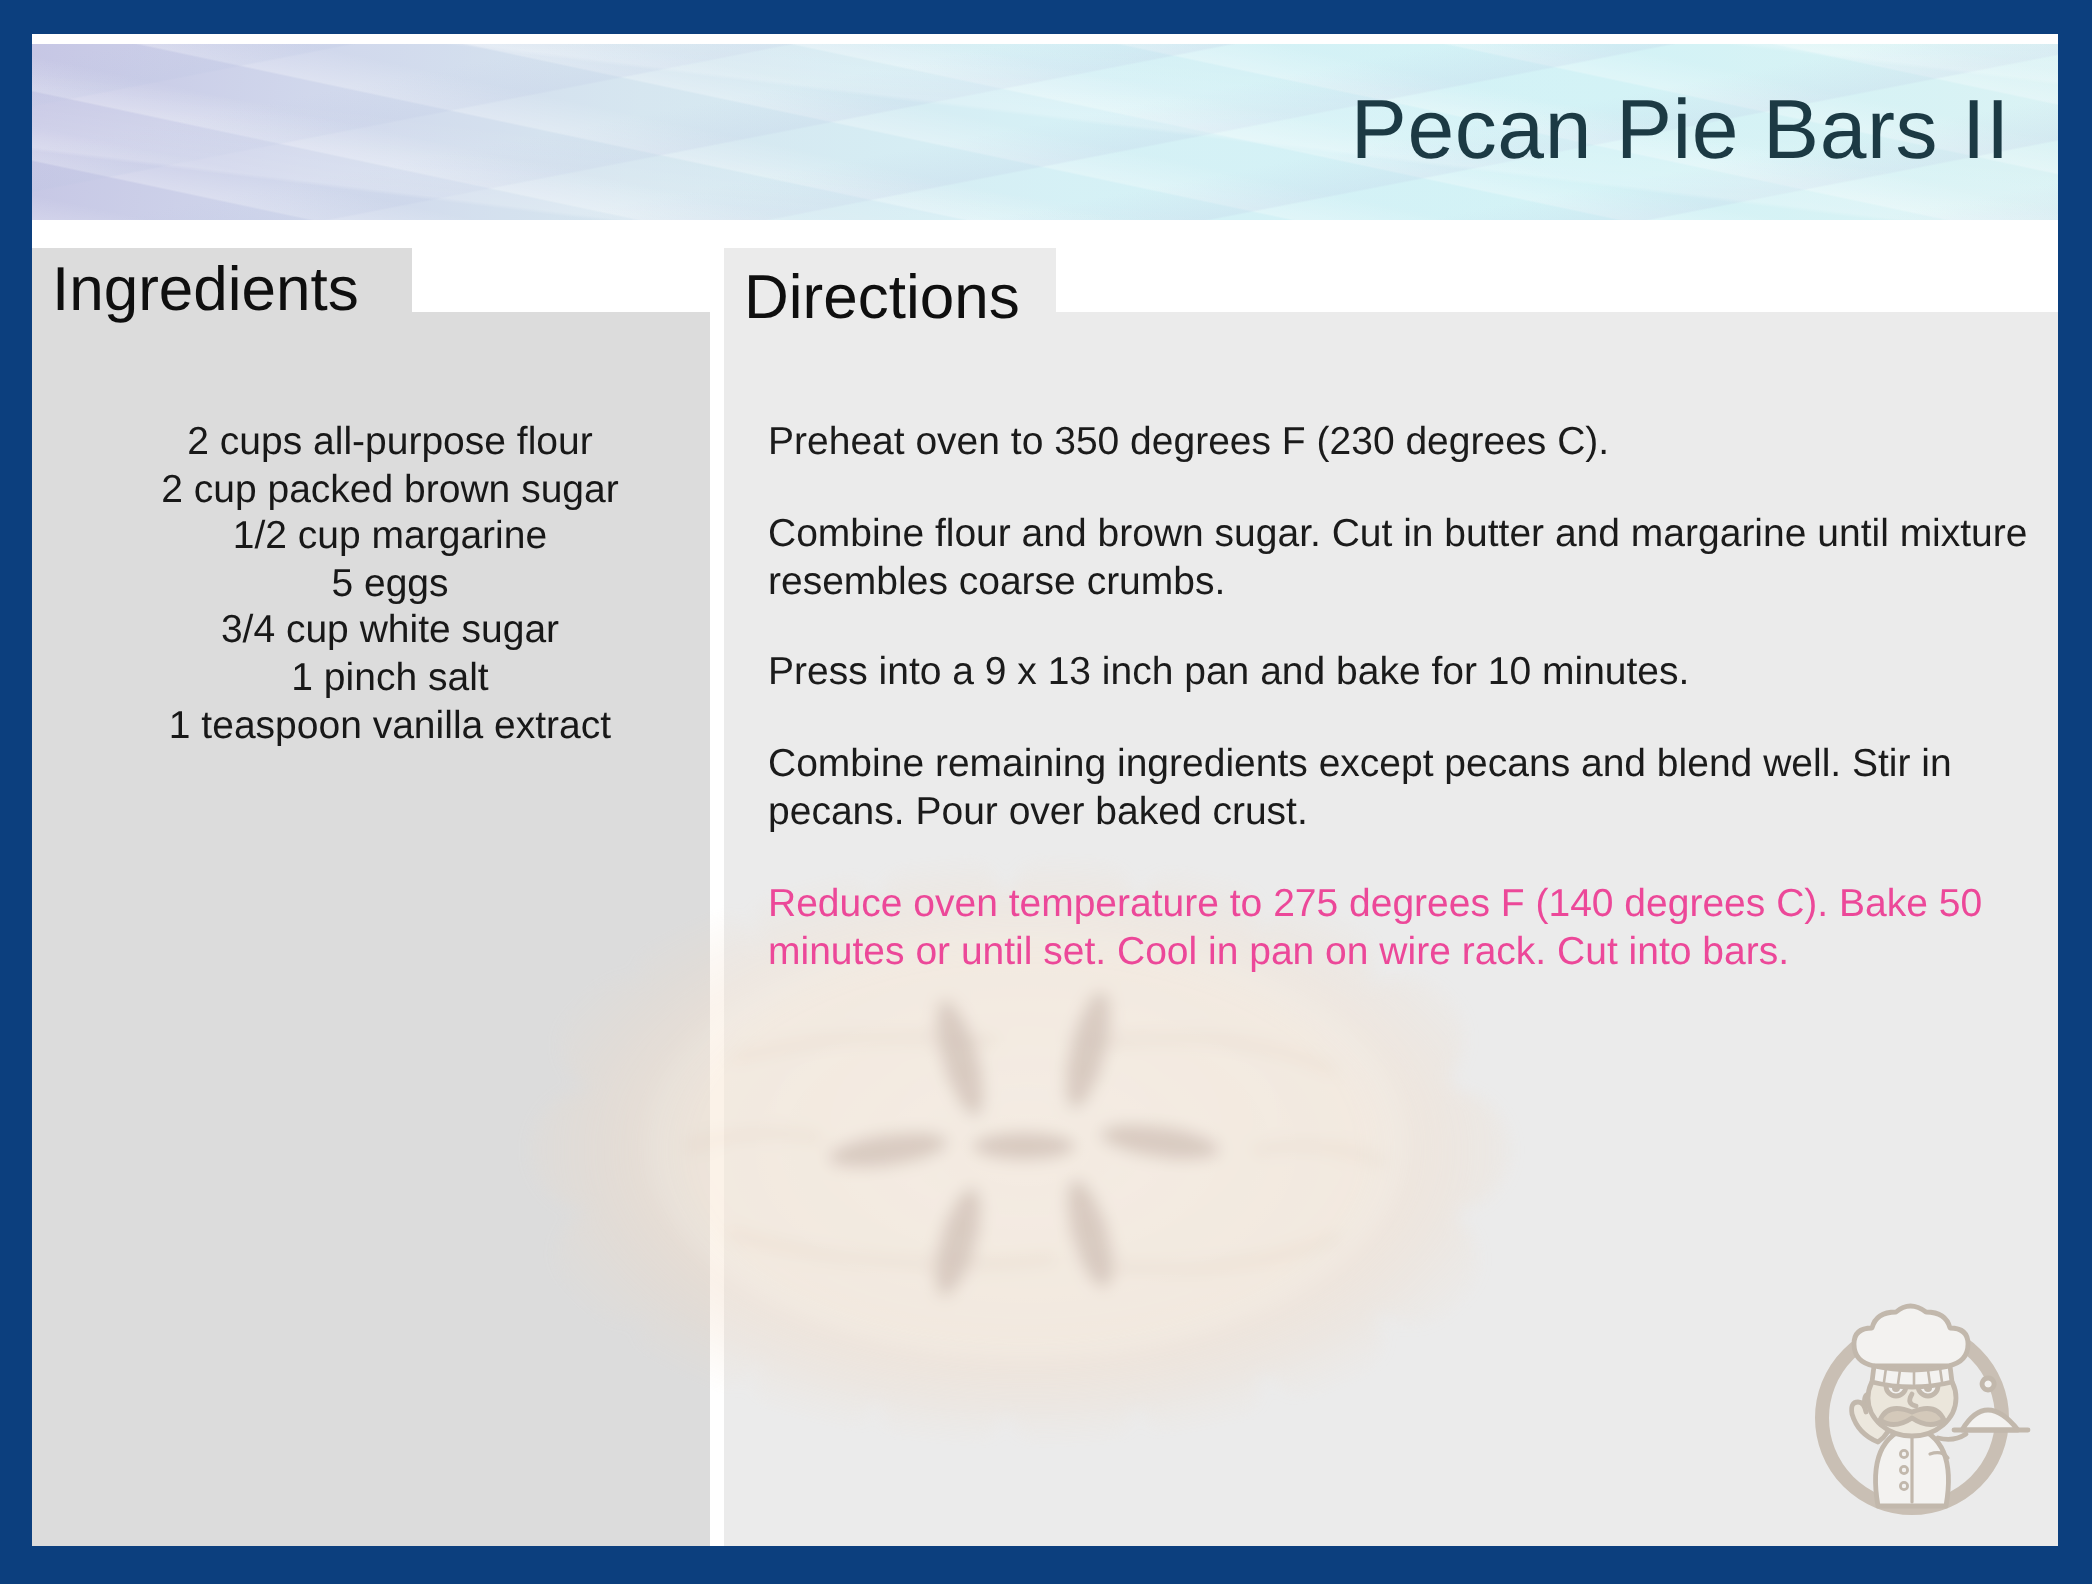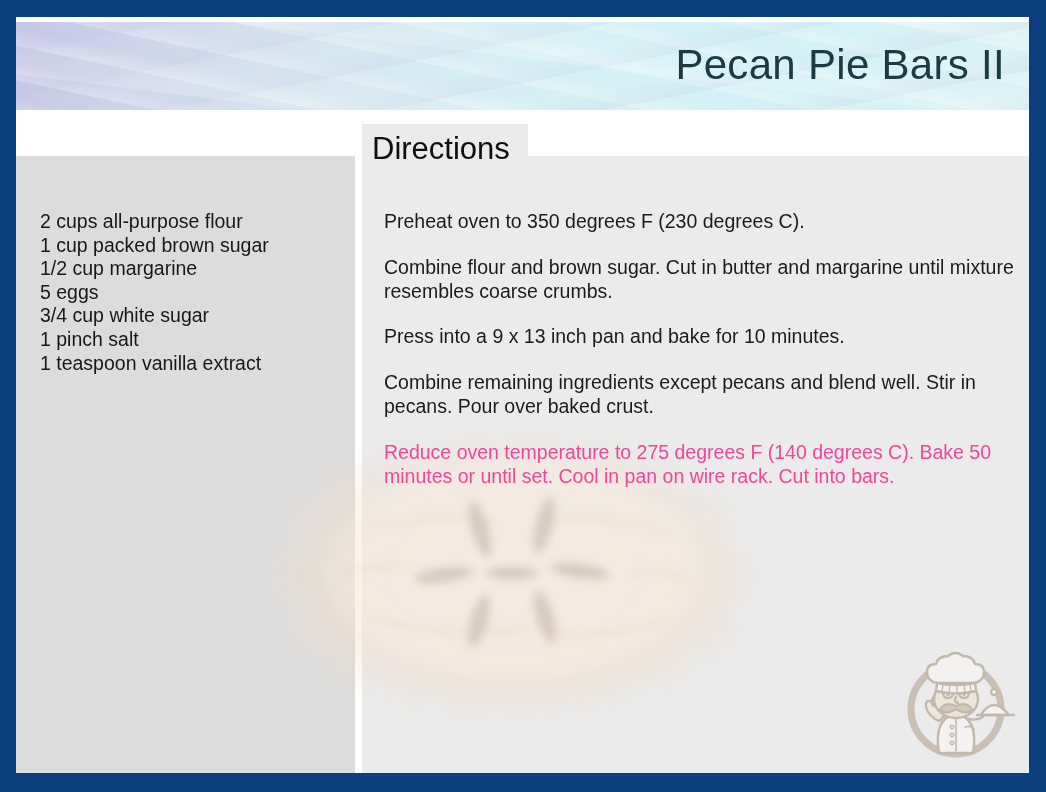--- a/index.html
+++ b/index.html
@@ -152,21 +152,21 @@
   
   #ingredients-list {
     position: absolute;
     left: 24px;
     top: 193px;
     width: 310px;
     font-size: 19.5px;
     color: #181818;
     line-height: 23.6px;
   }
-  #ingredients-list .ing-item { white-space: nowrap; }
+  #ingredients-list .ing-item { white-space: nowrap; text-align: center; }
 
   #directions-list {
     position: absolute;
     left: 368px;
     top: 193px;
     width: 640px;
     font-size: 19.5px;
     color: #1b1b1b;
     line-height: 23.8px;
   }
@@ -262,23 +262,26 @@
           <ellipse cx="296" cy="100" rx="9" ry="30" transform="rotate(14 296 100)"></ellipse>
           <ellipse cx="196" cy="150" rx="30" ry="8" transform="rotate(-8 196 150)"></ellipse>
           <ellipse cx="332" cy="146" rx="30" ry="8" transform="rotate(8 332 146)"></ellipse>
           <ellipse cx="231" cy="196" rx="9" ry="28" transform="rotate(16 231 196)"></ellipse>
           <ellipse cx="297" cy="192" rx="9" ry="28" transform="rotate(-16 297 192)"></ellipse>
           <ellipse cx="264" cy="148" rx="26" ry="7"></ellipse>
         </g>
       </g>
     </svg>
 
+    <div class="tab" id="ingredients-tab">
+      <span class="tab-label">Ingredients</span>
+    </div>
     <div id="ingredients-list">
         <div class="ing-item">2 cups all-purpose flour</div>
-        <div class="ing-item">1 cup packed brown sugar</div>
+        <div class="ing-item">2 cup packed brown sugar</div>
         <div class="ing-item">1/2 cup margarine</div>
         <div class="ing-item">5 eggs</div>
         <div class="ing-item">3/4 cup white sugar</div>
         <div class="ing-item">1 pinch salt</div>
         <div class="ing-item">1 teaspoon vanilla extract</div>
       </div>
 
     <div class="tab" id="directions-tab">
       <span class="tab-label">Directions</span>
     </div>

